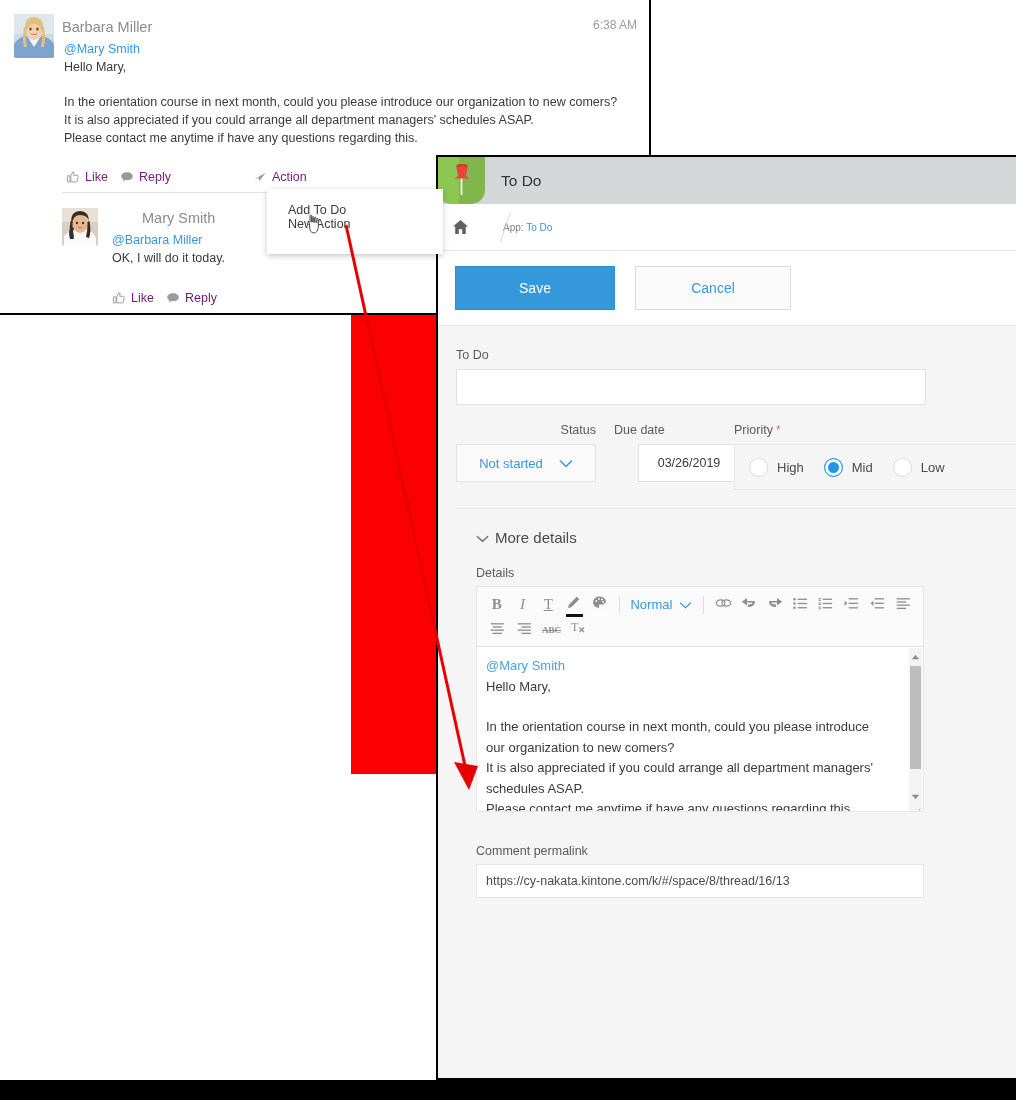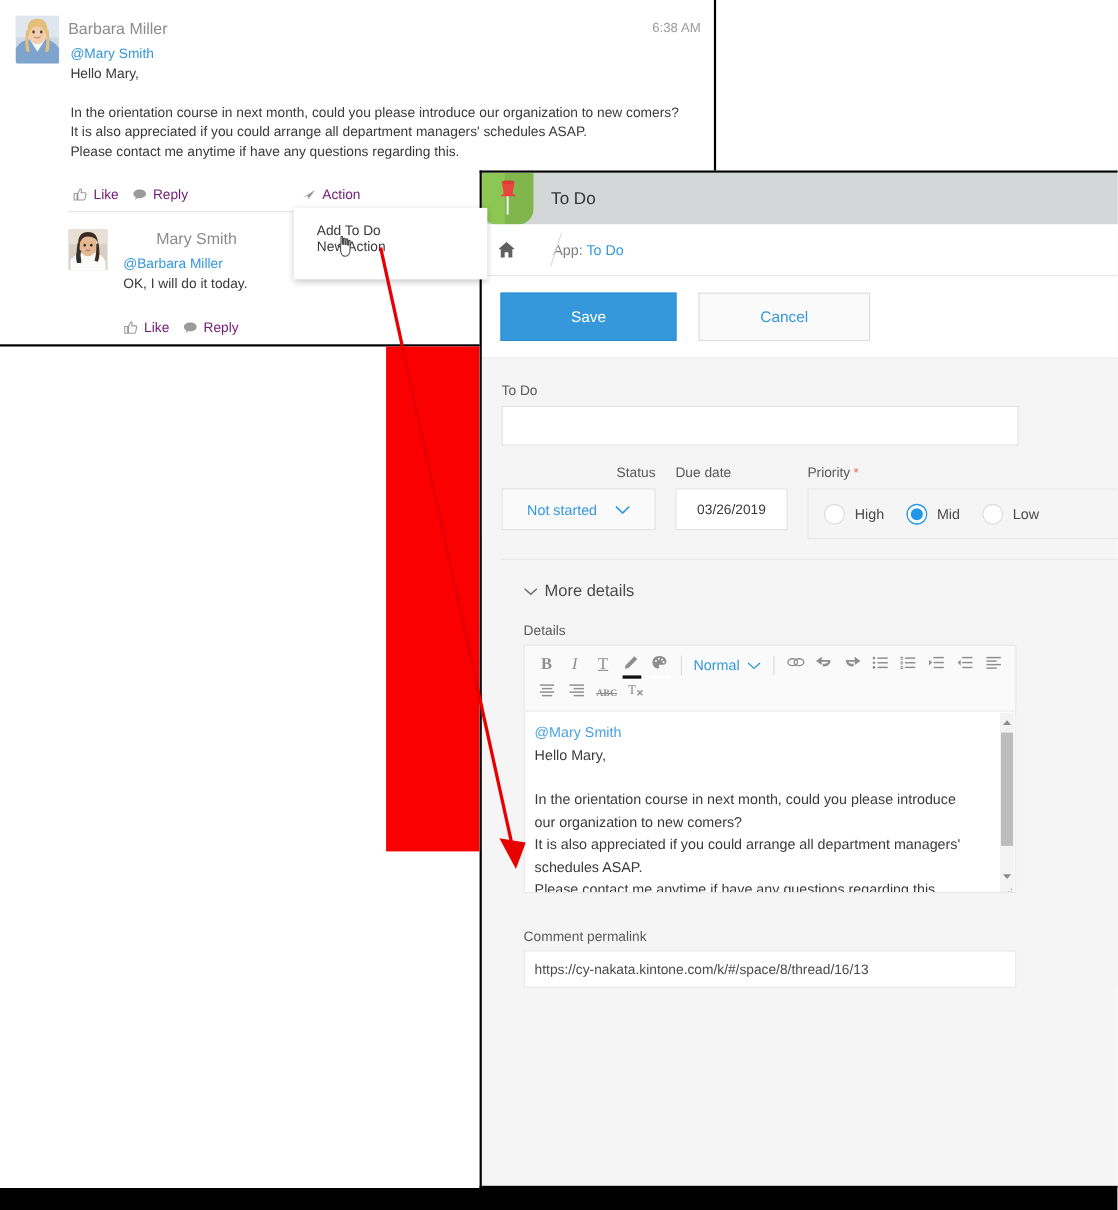--- a/index.html
+++ b/index.html
@@ -132,21 +132,21 @@
   }
   .home-ic { margin-left: 14px; display: flex; align-items: center; }
   .bc-sep {
     width: 18px; height: 47px; position: relative; margin-left: 4px;
   }
   .bc-sep::after {
     content:""; position:absolute; left: 2px; top: 8px;
     width: 30px; height: 30px; border-right: 1px solid #d8d8d8;
     transform: skewX(-18deg);
   }
-  .bc-text { margin-left: 12px; font-size: 13px; color: #7d7d7d; }
+  .bc-text { margin-left: 12px; font-size: 10px; color: #7d7d7d; }
   .bc-text a { color: #3498db; text-decoration: none; }
 
   .btnbar {
     height: 75px; background: #fff; border-bottom: 1px solid #e7e7e7;
     display: flex; align-items: center; padding-left: 17px; gap: 20px;
   }
   .btn {
     height: 44px; display: flex; align-items: center; justify-content: center;
     font-size: 14px; cursor: pointer;
   }
@@ -176,21 +176,21 @@
   .select-box {
     width: 140px; height: 38px; background: #fafafa; border: 1px solid #e2e2e2;
     display: flex; align-items: center; justify-content: center; gap: 16px;
     color: #3498db; font-size: 13px; cursor: pointer;
   }
   .chev { display:block; }
 
   .date-box {
     width: 102px; height: 38px; background: #fff; border: 1px solid #e2e2e2;
     display: flex; align-items: center; justify-content: center;
-    font-size: 12.5px; color: #3a3a3a;
+    font-size: 12.5px; color: #3a3a3a; margin-left: 24px;
   }
 
   .prio-box {
     height: 46px; background: #f5f5f5; border: 1px solid #e8e8e8;
     display: flex; align-items: center; padding-left: 14px; gap: 20px;
   }
   .radio-item { display: flex; align-items: center; gap: 9px; cursor: pointer; }
   .radio {
     width: 19px; height: 19px; border-radius: 50%;
     background: #fff; border: 1px solid #dcdcdc; flex:0 0 19px;
@@ -313,21 +313,21 @@
         <span>Like</span>
       </div>
       <div class="act" style="left:120px; top:170px;">
         <span>
           <svg width="14" height="14" viewBox="0 0 16 16">
               <path d="M8 2.6 C4 2.6 1.4 4.6 1.4 7.1 C1.4 8.6 2.4 9.9 3.9 10.7 L3.2 13.3 L6 11.4 C6.6 11.5 7.3 11.6 8 11.6 C12 11.6 14.6 9.6 14.6 7.1 C14.6 4.6 12 2.6 8 2.6 Z" fill="#9a9a9a"></path>
             </svg>
         </span>
         <span>Reply</span>
       </div>
-      <div class="act" style="left:274px; top:170px;align-items:flex-end;">
+      <div class="act" style="left:253px; top:170px;align-items:flex-end;">
         <span>
           <svg width="14" height="14" viewBox="0 0 16 16">
               <path d="M1.5 10.8 L14.3 3.2 L7.4 12.5 L6.3 9.2 Z" fill="#9a9a9a"></path>
             </svg>
         </span>
         <span>Action</span>
       </div>
       <div class="divider" style="top:192px;"></div>
     </div>
 

